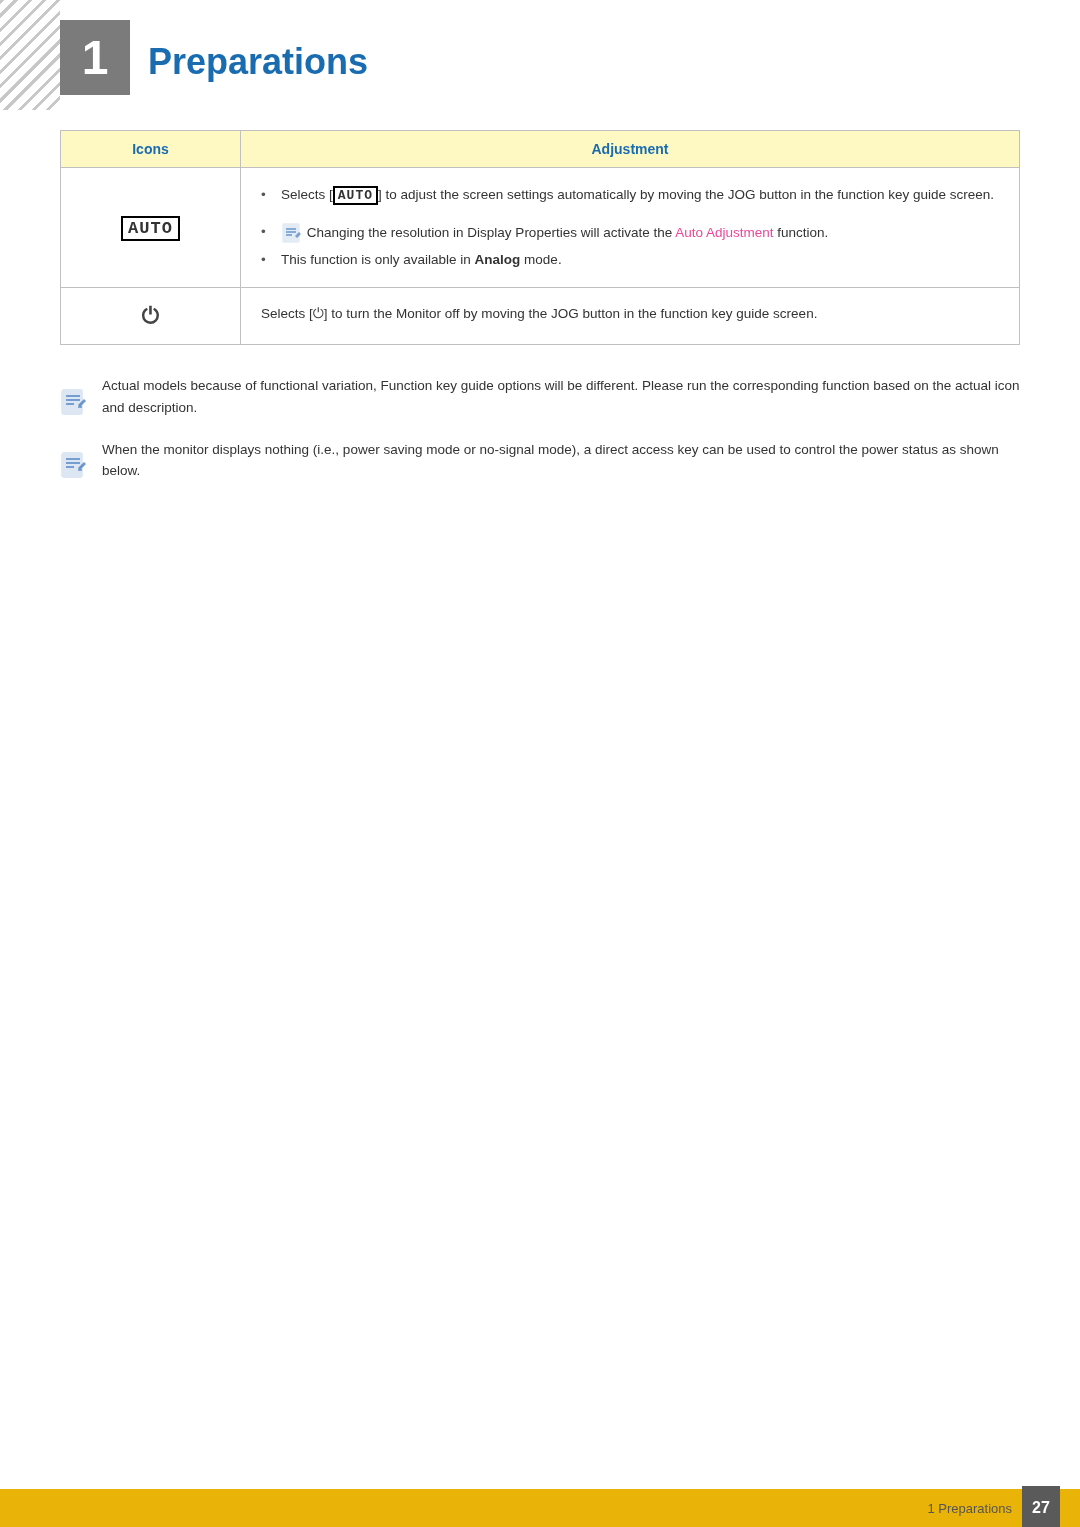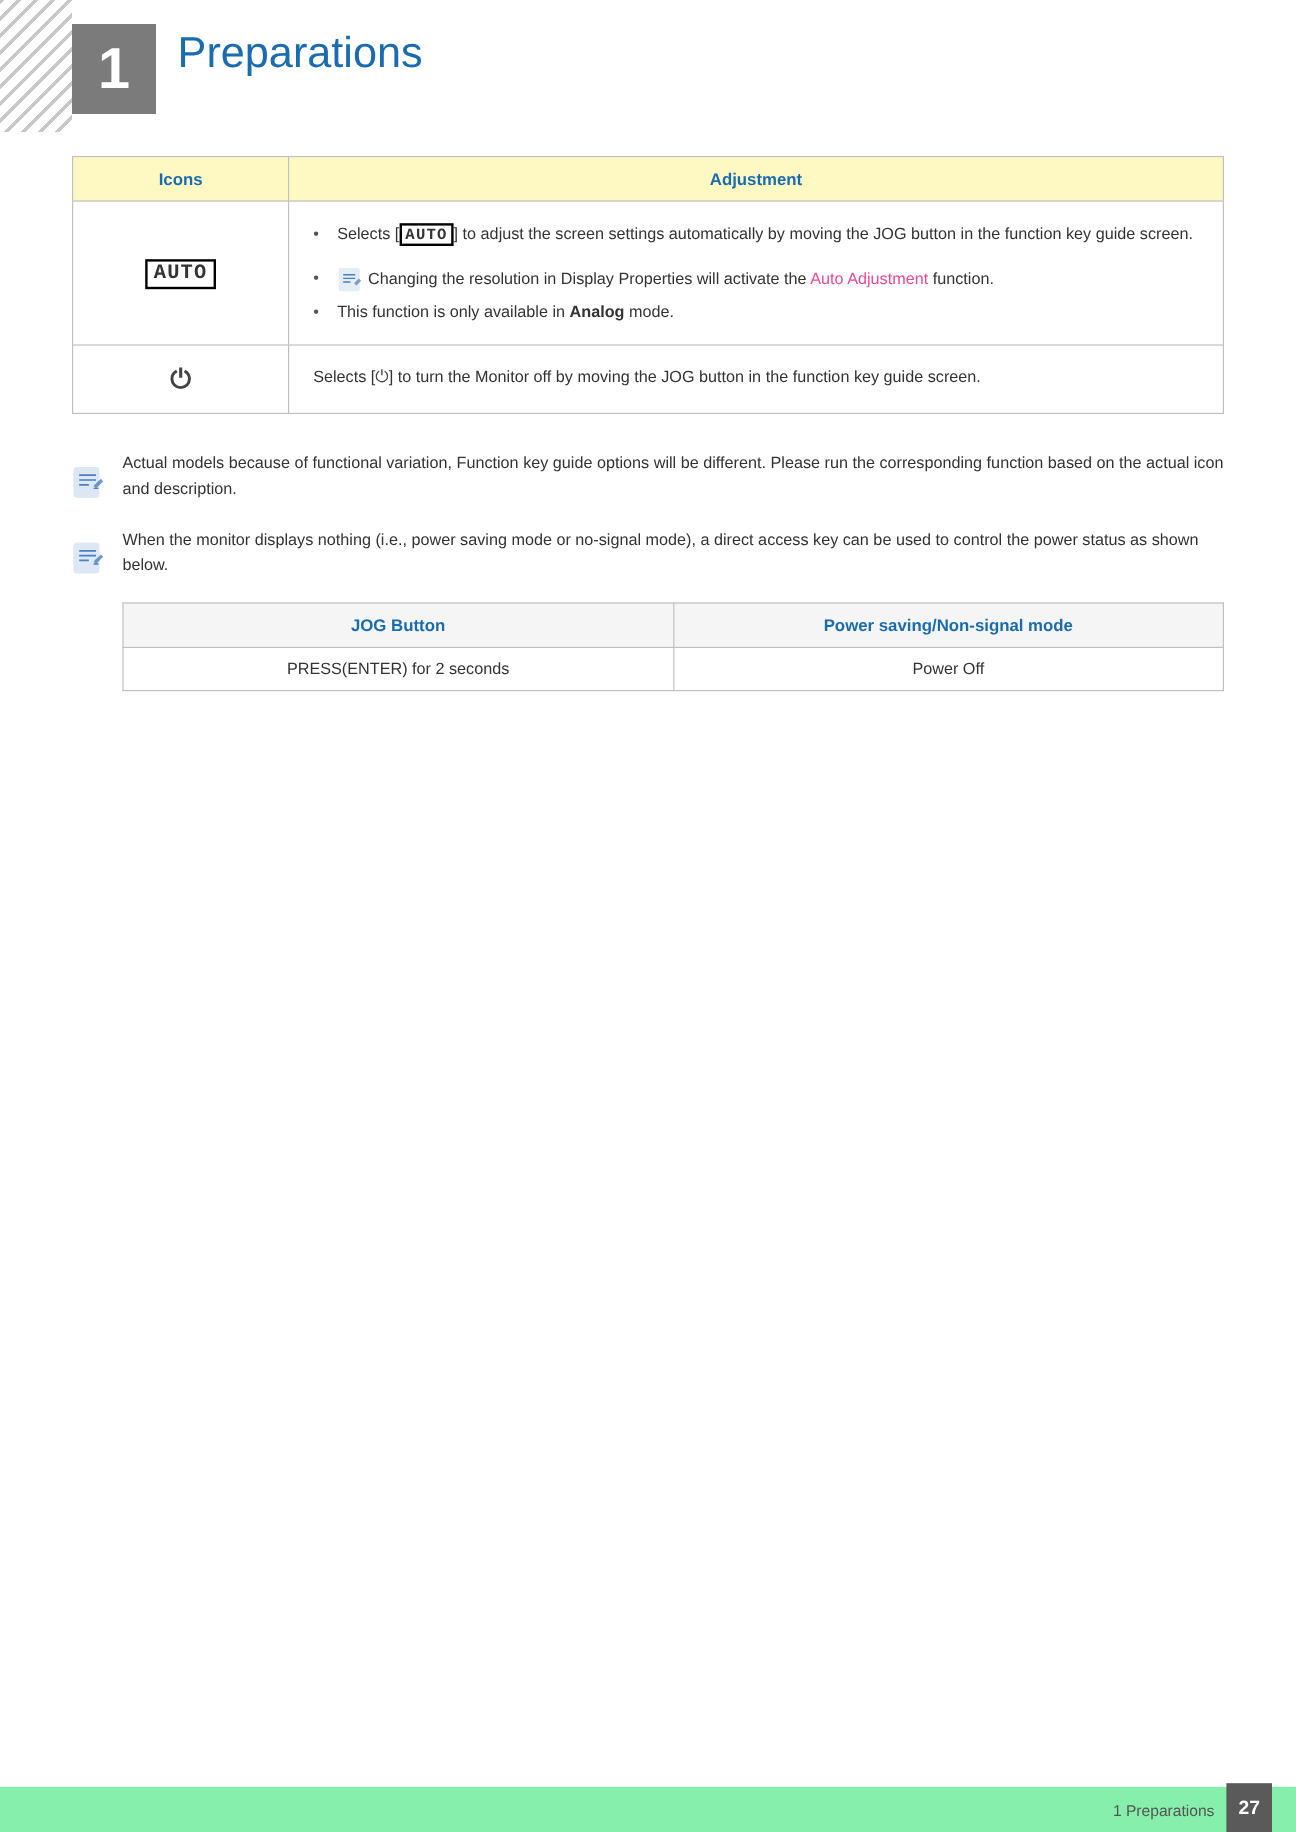--- a/index.html
+++ b/index.html
@@ -51,24 +51,24 @@
       align-items: center;
       justify-content: center;
       color: white;
       font-size: 48px;
       font-weight: bold;
     }
 
     
     .chapter-title {
       position: absolute;
-      top: 23px;
+      top: 41px;
       left: 148px;
       font-size: 36px;
-      font-weight: normal;
+      font-weight: bold;
       color: #1a6cb0;
     }
 
     
     .content {
       position: absolute;
       top: 130px;
       left: 60px;
       right: 60px;
     }
@@ -205,21 +205,21 @@
       vertical-align: middle;
     }
 
     
     .footer {
       position: absolute;
       bottom: 0;
       left: 0;
       right: 0;
       height: 38px;
-      background: #86efac;
+      background: #eab308;
       display: flex;
       align-items: center;
       justify-content: flex-end;
       padding-right: 20px;
       gap: 0;
     }
 
     .footer-text {
       font-size: 13px;
       color: #555;
@@ -346,34 +346,20 @@
           <line x1="6" y1="8" x2="20" y2="8" stroke="#4a7fc1" stroke-width="1.4"></line>
           <line x1="6" y1="12" x2="20" y2="12" stroke="#4a7fc1" stroke-width="1.4"></line>
           <line x1="6" y1="16" x2="14" y2="16" stroke="#4a7fc1" stroke-width="1.4"></line>
           <polygon points="18,17 24,11 26,13 20,19" fill="#4a7fc1" opacity="0.8"></polygon>
           <line x1="18" y1="19" x2="22" y2="19" stroke="#4a7fc1" stroke-width="1.2"></line>
         </svg>
       </div>
       <p>When the monitor displays nothing (i.e., power saving mode or no-signal mode), a direct access key can be used to control the power status as shown below.</p>
     </div>
 
-    <table class="jog-table" style="margin-left: 42px; width: calc(100% - 42px);">
-      <thead>
-        <tr>
-          <th>JOG Button</th>
-          <th>Power saving/Non-signal mode</th>
-        </tr>
-      </thead>
-      <tbody>
-        <tr>
-          <td>PRESS(ENTER) for 2 seconds</td>
-          <td>Power Off</td>
-        </tr>
-      </tbody>
-    </table>
 
   </div>
 </div>
 
 <div class="footer">
   <span class="footer-text">1 Preparations</span>
   <div class="footer-num">
     <span>27</span>
   </div>
 </div>

